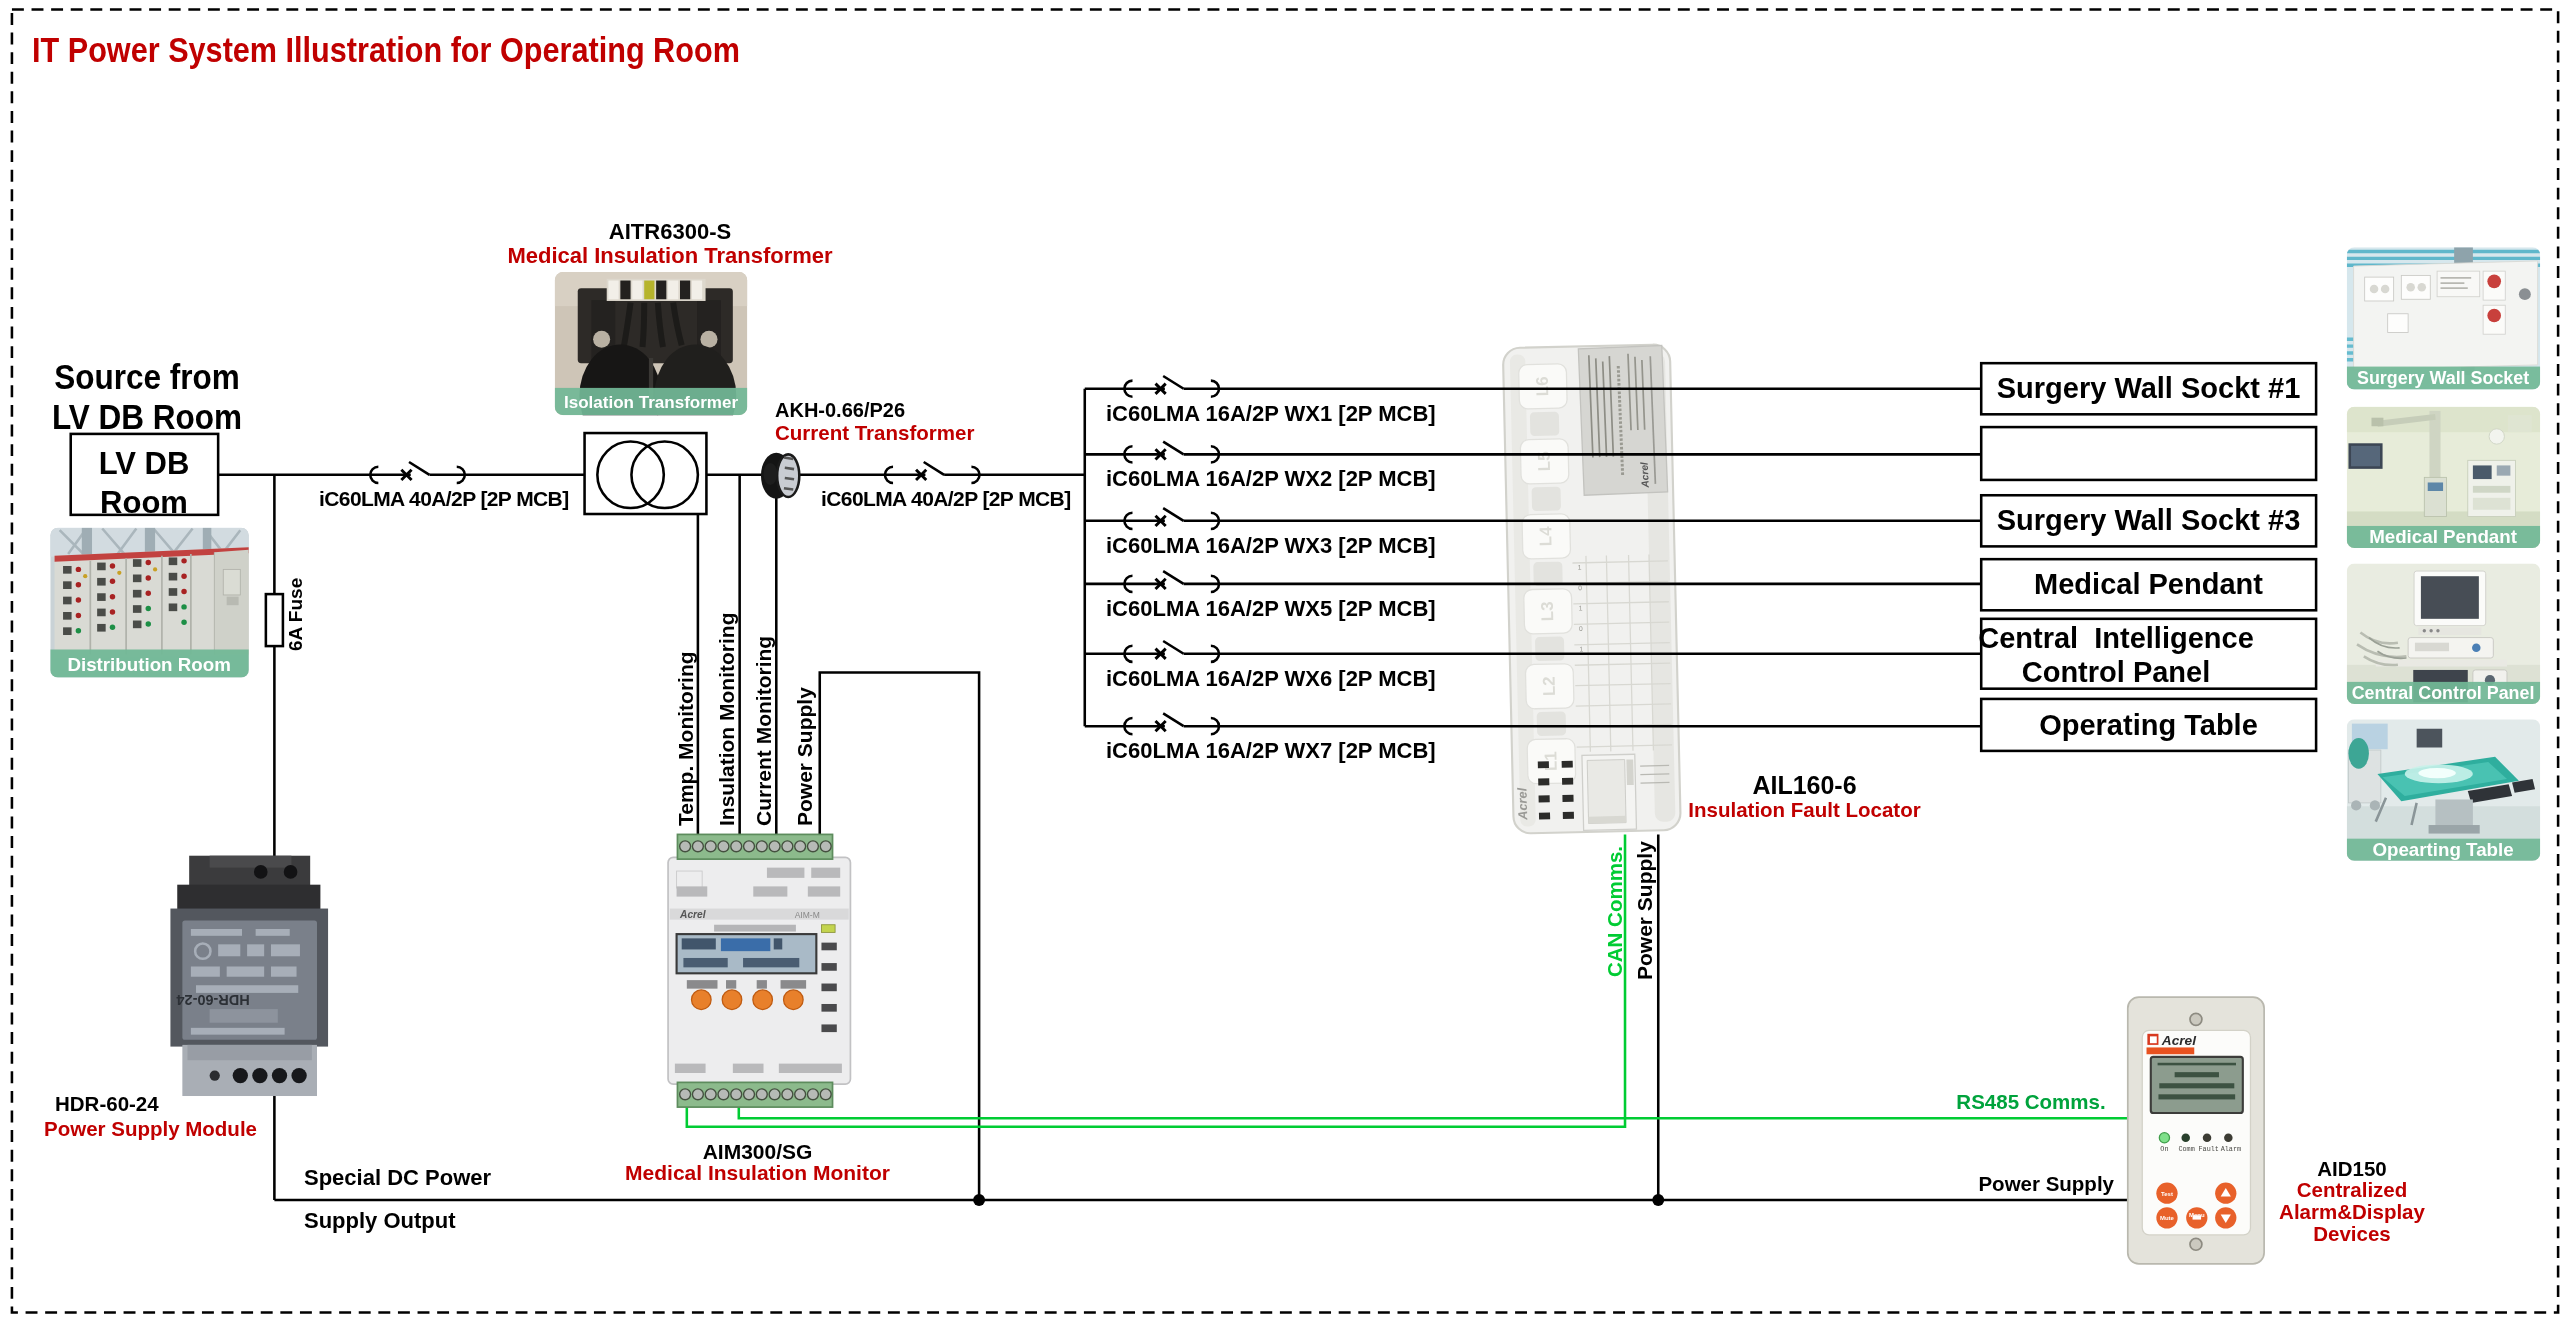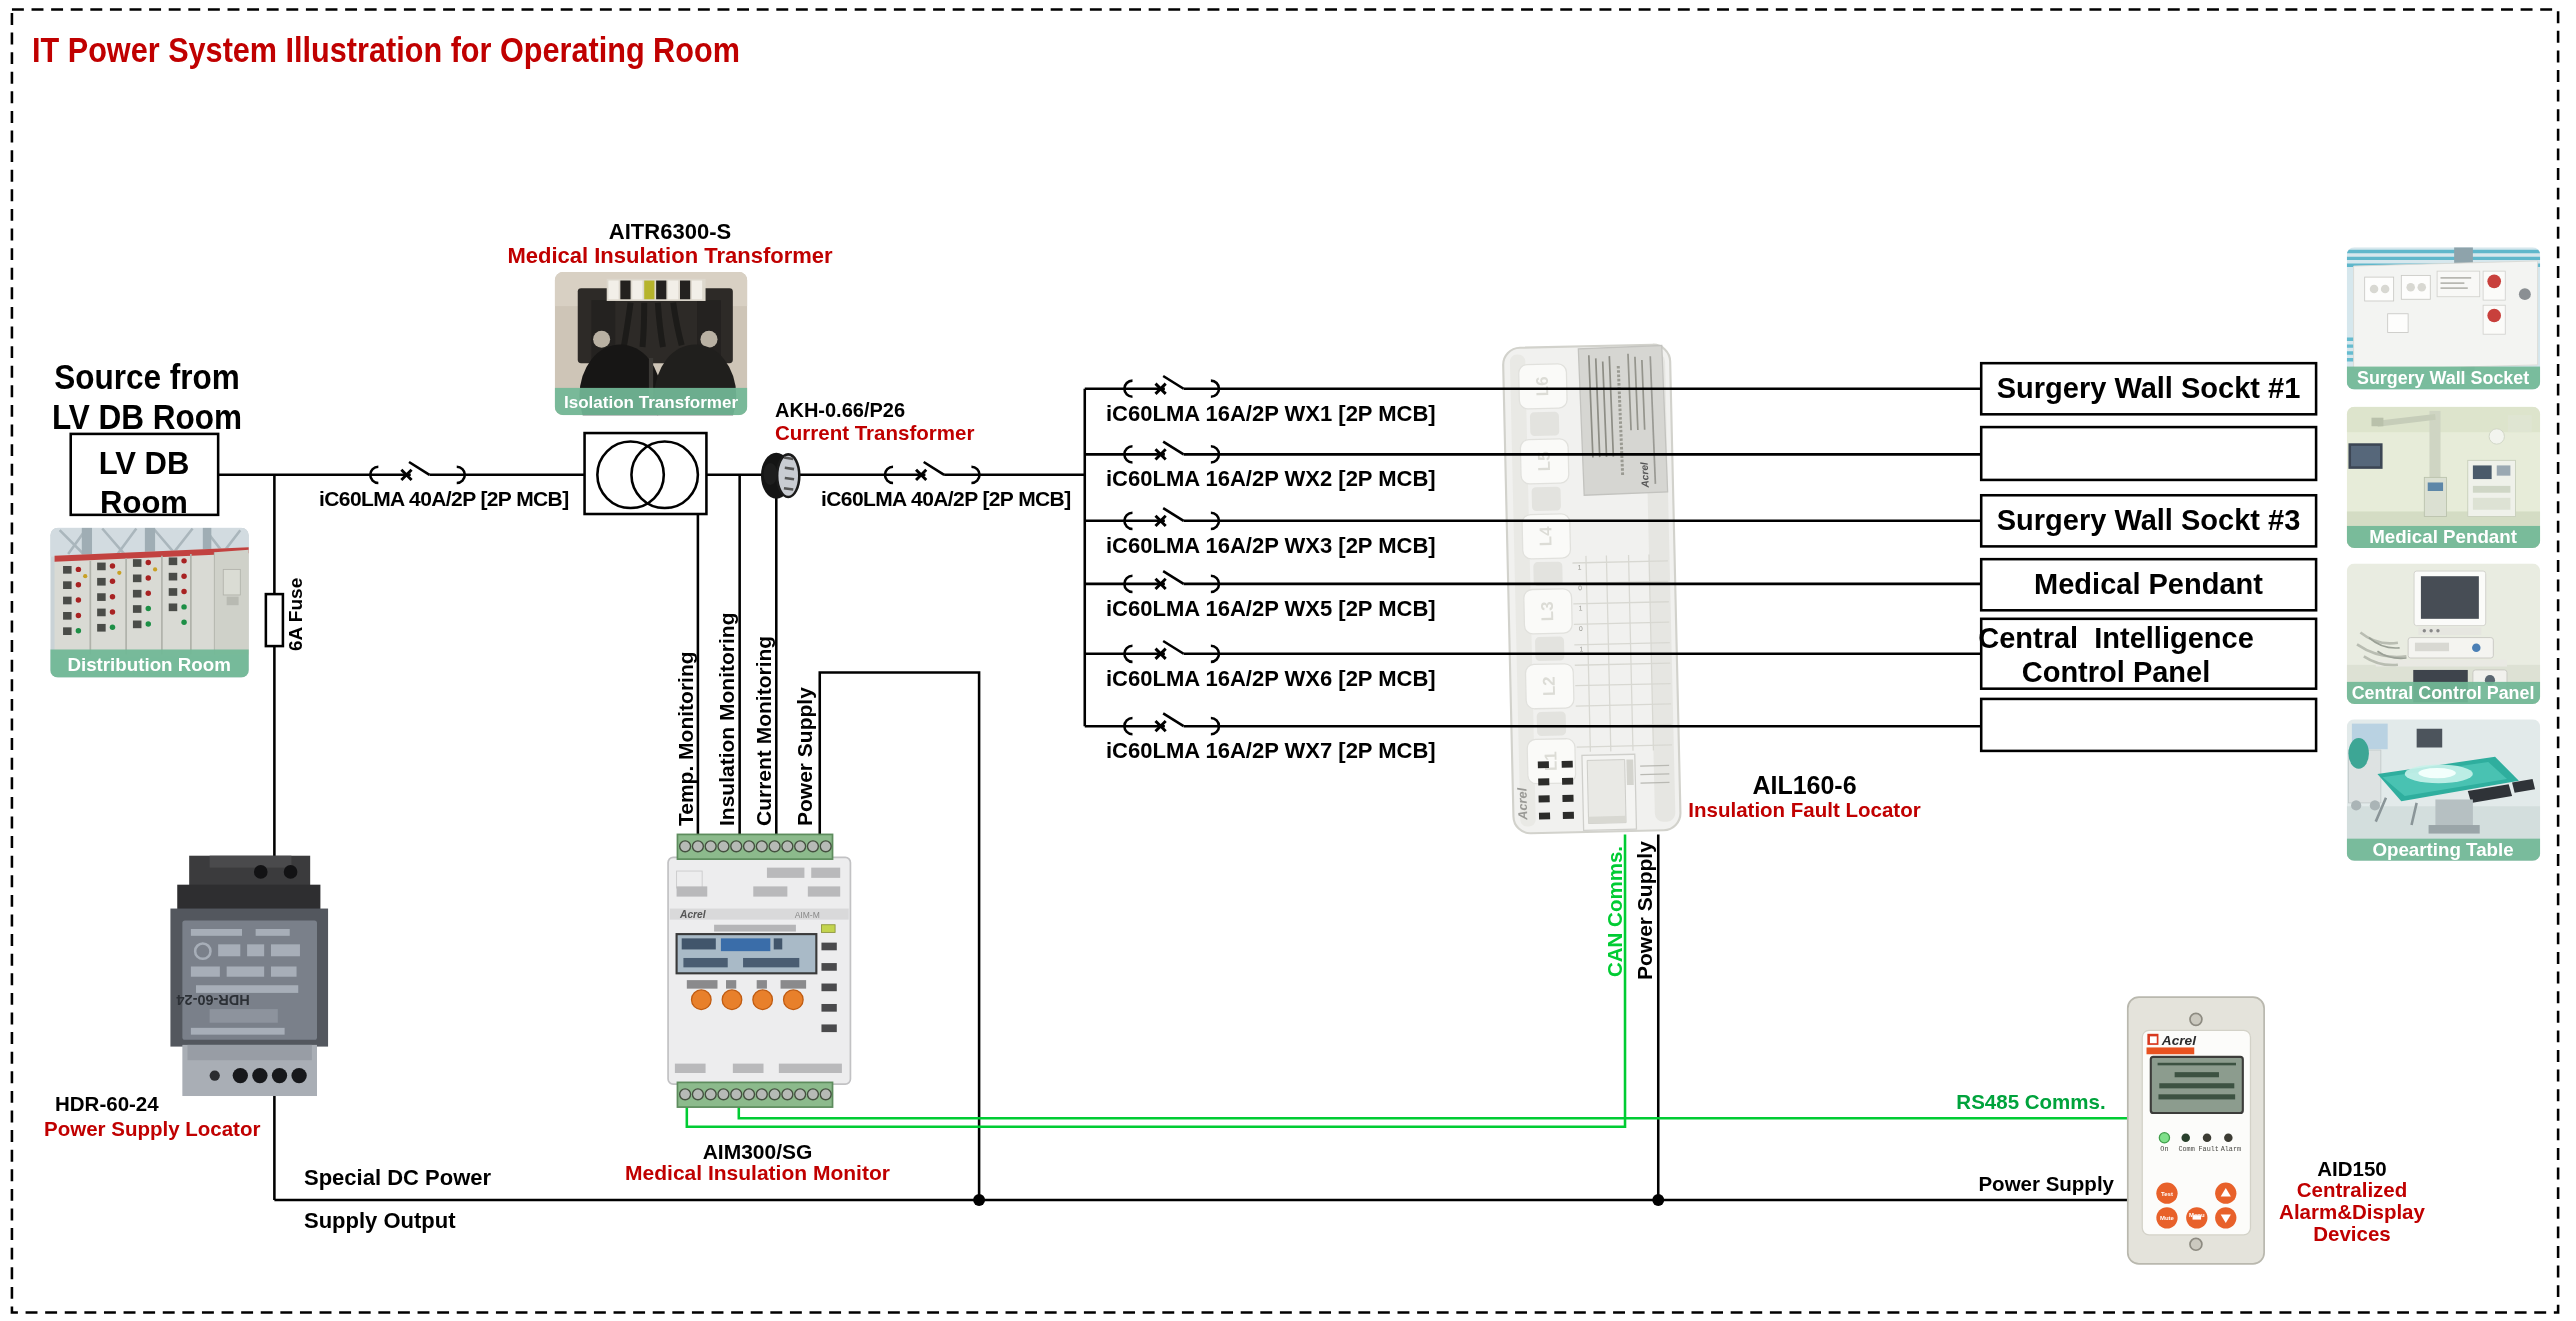--- a/index.html
+++ b/index.html
@@ -596,20 +596,21 @@
 
 <div class="t ctr" style="left:1981px;top:363px;width:335px;height:51px;font-size:29px;line-height:51px;">Surgery Wall Sockt #1</div>
 
 
 <div class="t ctr" style="left:1981px;top:495px;width:335px;height:51px;font-size:29px;line-height:51px;">Surgery Wall Sockt #3</div>
 
 <div class="t ctr" style="left:1981px;top:559px;width:335px;height:51px;font-size:29px;line-height:51px;">Medical Pendant</div>
 
 <div class="t ctr" style="left:1922px;top:621px;width:388px;font-size:29px;line-height:34px;">Central&nbsp; Intelligence<br>Control Panel</div>
 
+<div class="t ctr" style="left:1981px;top:699px;width:335px;height:52px;font-size:29px;line-height:52px;">Operating Table</div>
 
 <div class="t rot" style="left:675px;top:826px;font-size:21px;line-height:21px;">Temp. Monitoring</div>
 
 <div class="t rot" style="left:716px;top:826px;font-size:21px;line-height:21px;">Insulation Monitoring</div>
 
 <div class="t rot" style="left:753px;top:826px;font-size:21px;line-height:21px;">Current Monitoring</div>
 
 <div class="t rot" style="left:794px;top:826px;font-size:21px;line-height:21px;">Power Supply</div>
 
 <div class="t rot" style="left:286px;top:651px;font-size:19px;line-height:19px;">6A Fuse</div>
@@ -633,16 +634,16 @@
 <div class="t" style="left:1946px;top:1090px;width:170px;text-align:center;font-size:20.5px;color:#00a33c;">RS485 Comms.</div>
 
 <div class="t" style="left:1944px;top:1172px;width:170px;text-align:right;font-size:20.5px;">Power Supply</div>
 
 <div class="t ctr" style="left:2224px;top:1157px;width:256px;font-size:20.5px;">AID150</div>
 
 <div class="t ctr red" style="left:2224px;top:1179px;width:256px;font-size:20.5px;line-height:22px;">Centralized<br>Alarm&amp;Display<br>Devices</div>
 
 <div class="t" style="left:55px;top:1092px;font-size:20.5px;">HDR-60-24</div>
 
-<div class="t red" style="left:44px;top:1117px;font-size:20.5px;">Power Supply Locator</div>
+<div class="t red" style="left:44px;top:1117px;font-size:20.5px;">Power Supply Module</div>
 
 </div>
 
 
 </body></html>

